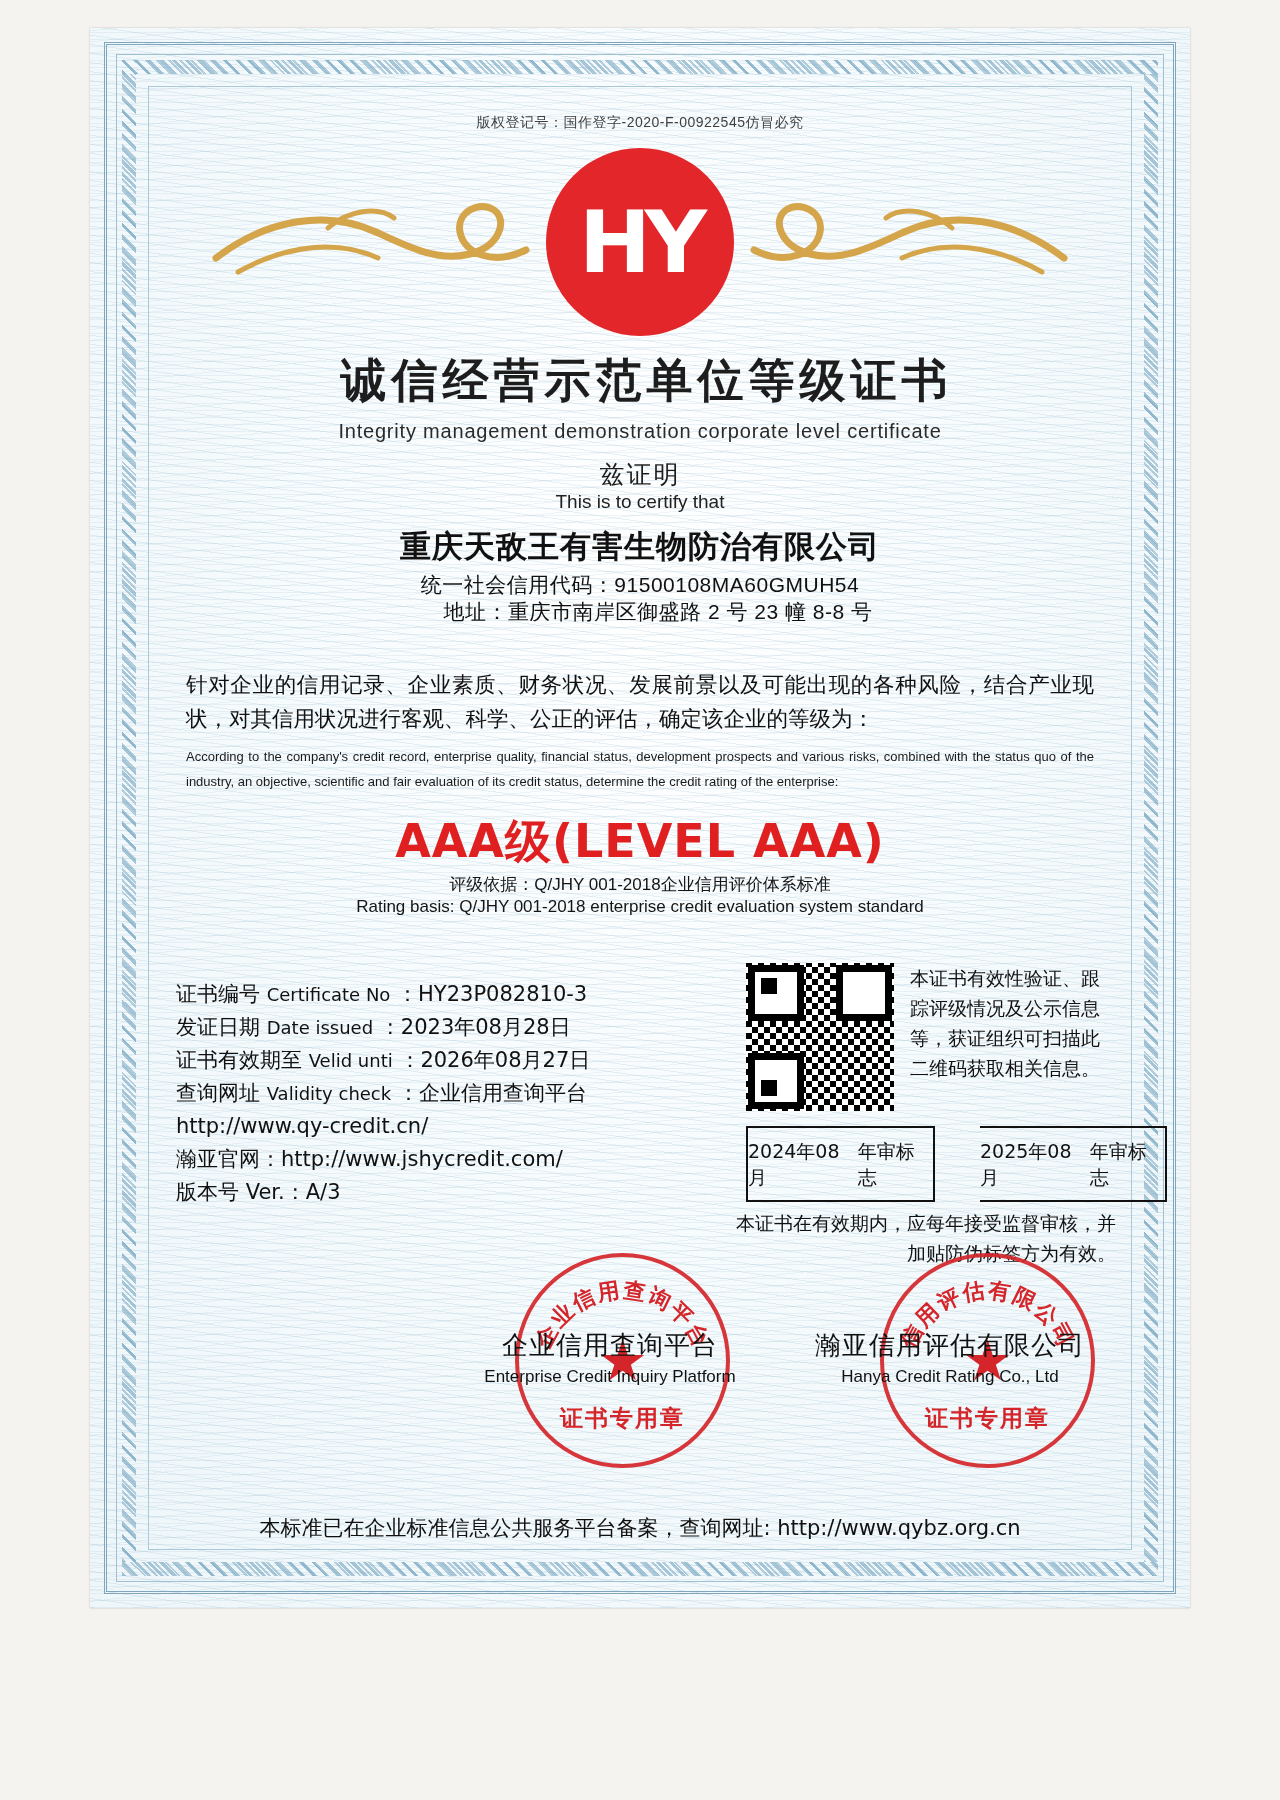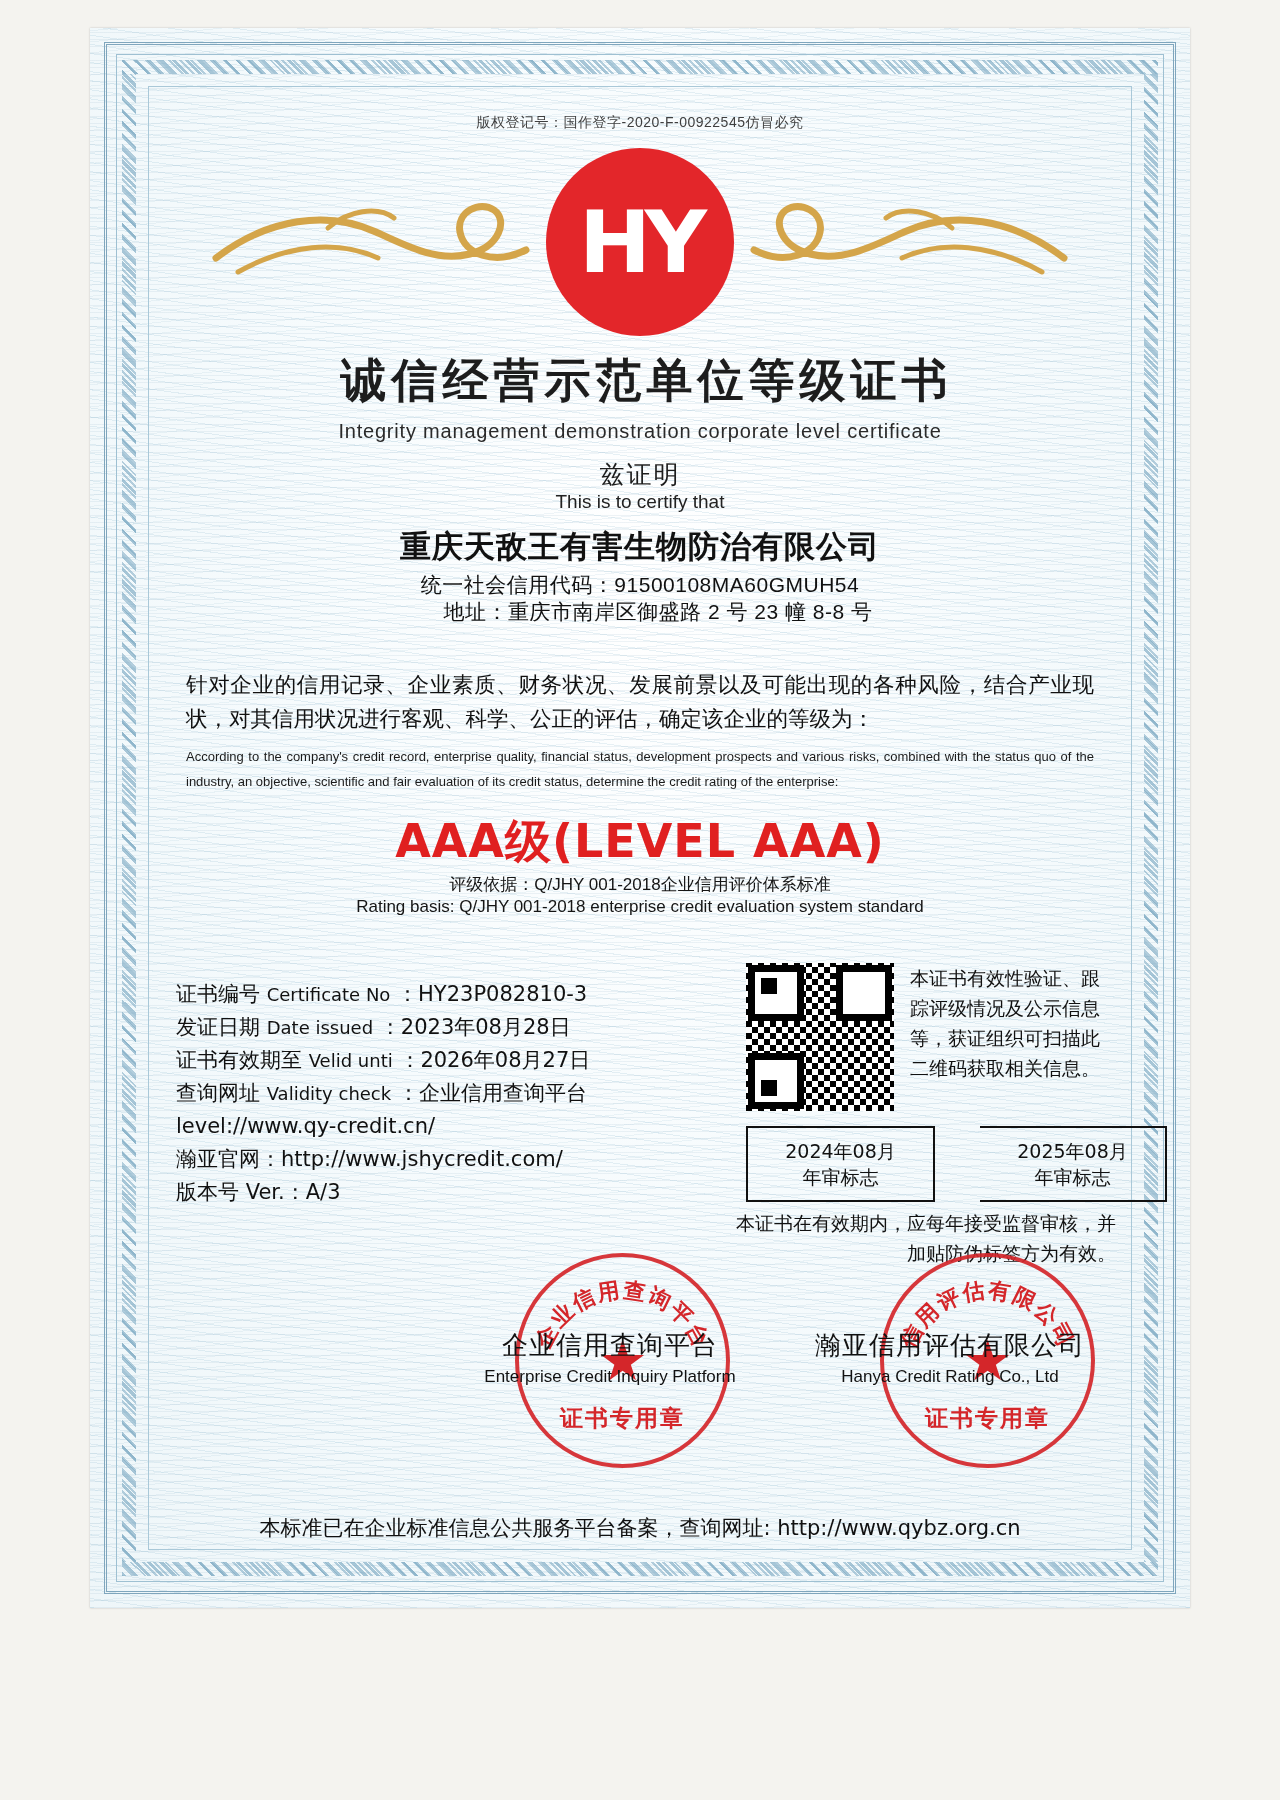--- a/index.html
+++ b/index.html
@@ -182,21 +182,21 @@
   .qr-note{
     margin-left:164px;
     font-size:19px;line-height:30px;color:#111;
     font-family:"DejaVu Sans",sans-serif;
   }
   .stamp-boxes{
     position:absolute;top:1098px;left:656px;display:flex;gap:0;
   }
   .stamp-box{
     width:185px;height:72px;border:2px solid #111;
-    display:flex;flex-direction:column;align-items:center;justify-content:center;
+    display:flex;flex-direction:row;align-items:center;justify-content:center;
     font-size:19px;color:#111;line-height:26px;
     font-family:"DejaVu Sans",sans-serif;
   }
   .stamp-box + .stamp-box{border-left:none;margin-left:45px;}
   .audit-note{
     position:absolute;top:1180px;left:640px;width:386px;
     text-align:right;font-size:19px;line-height:30px;color:#111;
     font-family:"DejaVu Sans",sans-serif;
   }
 
@@ -305,21 +305,21 @@
       <div class="row">
         <span>证书有效期至</span>
         <span class="lbl-en">Velid unti</span>
         <span>：2026年08月27日</span>
       </div>
       <div class="row">
         <span>查询网址</span>
         <span class="lbl-en">Validity check</span>
         <span>：企业信用查询平台</span>
       </div>
-      <div class="row">level://www.qy-credit.cn/</div>
+      <div class="row">http://www.qy-credit.cn/</div>
       <div class="row">瀚亚官网：http://www.jshycredit.com/</div>
       <div class="row">版本号 Ver.：A/3</div>
     </div>
 
     <div class="qr-area">
       <div class="qr">
         <div class="qr-corner-bl"></div>
         <div class="qr-inner"></div>
         <div class="qr-inner2"></div>
         <div class="qr-inner3"></div>

